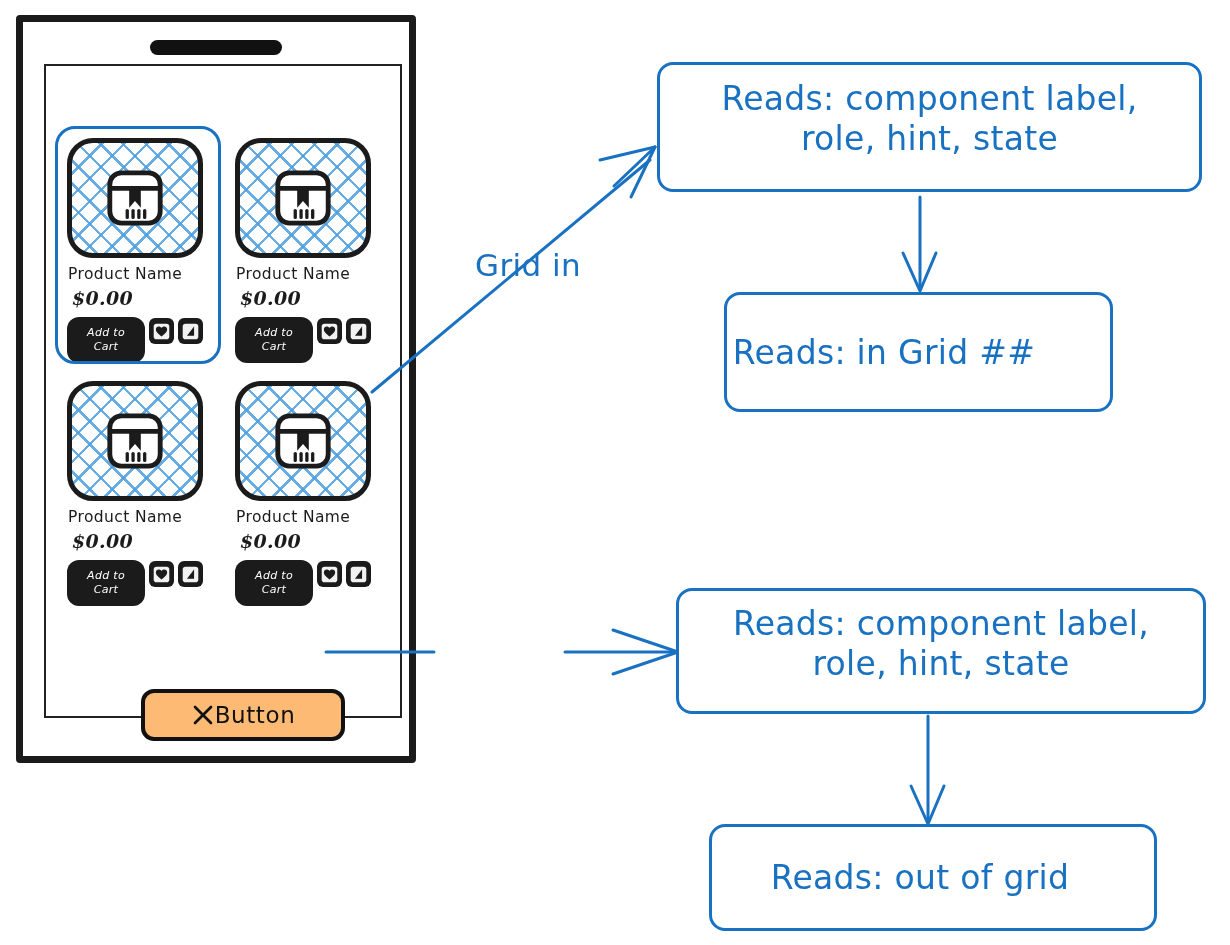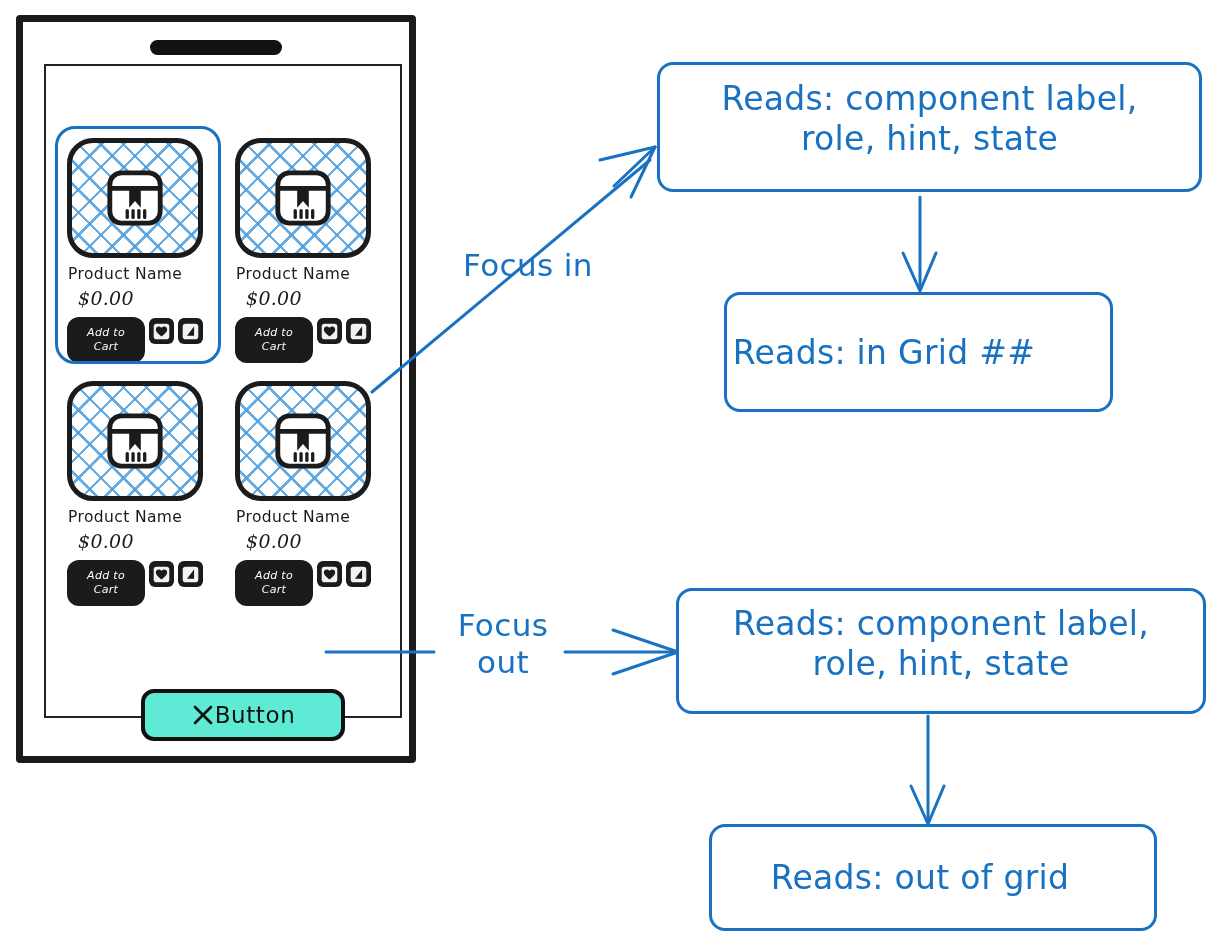--- a/index.html
+++ b/index.html
@@ -128,26 +128,27 @@
   }
   .thumb-icon { width: 62px; height: 62px; display: block; }
   .prod-name {
     margin: 7px 0 0 1px;
     font-size: 15.5px;
     color: #1b1b1b;
     letter-spacing: 0.4px;
     font-family: "DejaVu Sans", sans-serif;
   }
   .prod-price {
-    margin: 4px 0 0 11px;
+    margin: 4px 0 0 5px;
     font-size: 19px;
     color: #1b1b1b;
     font-style: italic;
     letter-spacing: 0.3px;
     font-family: "DejaVu Serif", serif;
+    font-weight: bold;
   }
   .card-actions {
     margin-top: 8px;
     display: flex;
     align-items: flex-start;
     gap: 4px;
   }
   .add-cart-btn {
     width: 78px; height: 46px;
     background: #1b1b1b;
@@ -178,21 +179,21 @@
   }
   .icon-btn svg { width: 17px; height: 17px; display: block; }
 
   
   #phone-button {
     position: absolute;
     left: 95px; top: 623px;
     width: 204px; height: 52px;
     border: 4px solid #111;
     border-radius: 13px;
-    background: #5eead4;
+    background: #fdba74;
     box-sizing: border-box;
     display: flex;
     align-items: center;
     justify-content: center;
   }
   #phone-button .btn-x { width: 24px; height: 24px; display: block; }
   #phone-button .btn-label {
     font-size: 23px;
     color: #111;
     letter-spacing: 0.6px;
@@ -399,18 +400,16 @@
   <div class="callout-box" style="left:724px; top:292px; width:389px; height:120px;"></div>
   <div class="callout-text hand" style="left:724px; top:333px; width:320px;">Reads: in Grid ##</div>
 
   <div class="callout-box" style="left:676px; top:588px; width:530px; height:126px;"></div>
   <div class="callout-text hand" style="left:676px; top:604px; width:530px;">Reads: component label,
 role, hint, state</div>
 
   <div class="callout-box" style="left:709px; top:824px; width:448px; height:107px;"></div>
   <div class="callout-text hand" style="left:709px; top:858px; width:422px;">Reads: out of grid</div>
 
-  <div class="edge-label hand" style="left:433px; top:247px; width:190px;">Focus in</div>
-
-  <div class="edge-label hand" style="left:437px; top:607px; width:132px;">Focus
-out</div>
+  <div class="edge-label hand" style="left:433px; top:247px; width:190px;">Grid in</div>
+
 
 </div>
 
 </body></html>

